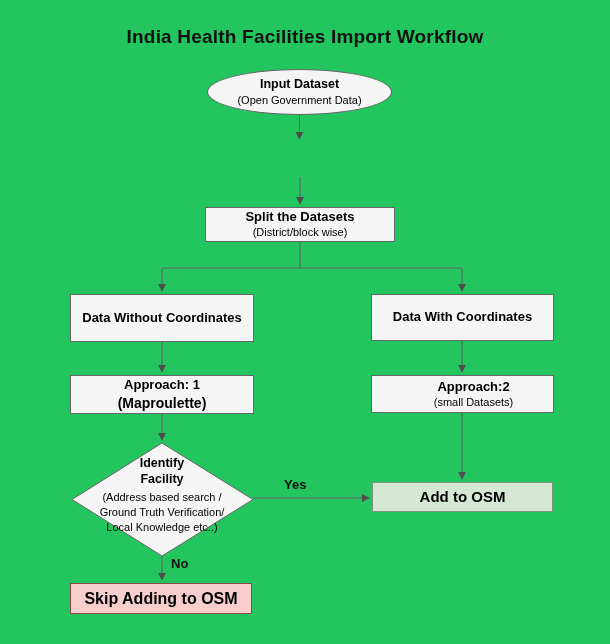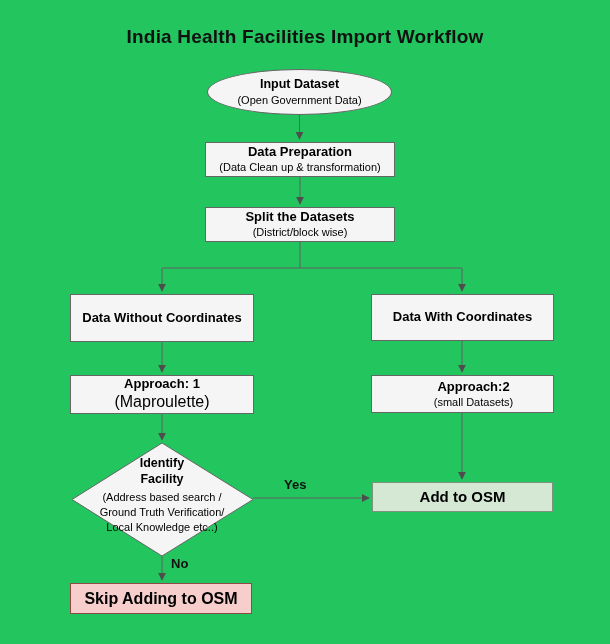--- a/index.html
+++ b/index.html
@@ -147,41 +147,37 @@
     <path d="M 162 556 L 162 580" fill="none" stroke="#616161" stroke-width="1" marker-end="url(#arrow)"></path>
 
     <polygon points="162,443 253,499.5 162,556 72,499.5" fill="#f5f5f5" stroke="#666666" stroke-width="1"></polygon>
   </svg>
 
   <div class="node ellipse" style="left:207px; top:69px; width:185px; height:46px;">
     <div class="label" style="font-size:12.5px;">Input Dataset</div>
     <div class="sublabel">(Open Government Data)</div>
   </div>
 
-  <div class="node" style="left:205px; top:142px; width:190px; height:35px;">
-    <div class="label">Data Preparation</div>
-    <div class="sublabel">(Data Clean up &amp; transformation)</div>
-  </div>
 
   <div class="node" style="left:205px; top:207px; width:190px; height:35px;">
     <div class="label">Split the Datasets</div>
     <div class="sublabel">(District/block wise)</div>
   </div>
 
   <div class="node" style="left:70px; top:294px; width:184px; height:48px;">
     <div class="label">Data Without Coordinates</div>
   </div>
 
   <div class="node" style="left:371px; top:294px; width:183px; height:47px;">
     <div class="label">Data With Coordinates</div>
   </div>
 
   <div class="node" style="left:70px; top:375px; width:184px; height:39px;">
     <div class="label">Approach: 1</div>
-    <div class="sublabel" style="font-size:16px;">(Maproulette)</div>
+    <div class="sublabel" style="font-size:14px;font-weight:bold;">(Maproulette)</div>
   </div>
 
   <div class="node" style="left:371px; top:375px; width:183px; height:38px;padding-left:22px;">
     <div class="label">Approach:2</div>
     <div class="sublabel">(small Datasets)</div>
   </div>
 
   <div class="diamond-text">
     <div class="label">Identify
 Facility</div>

